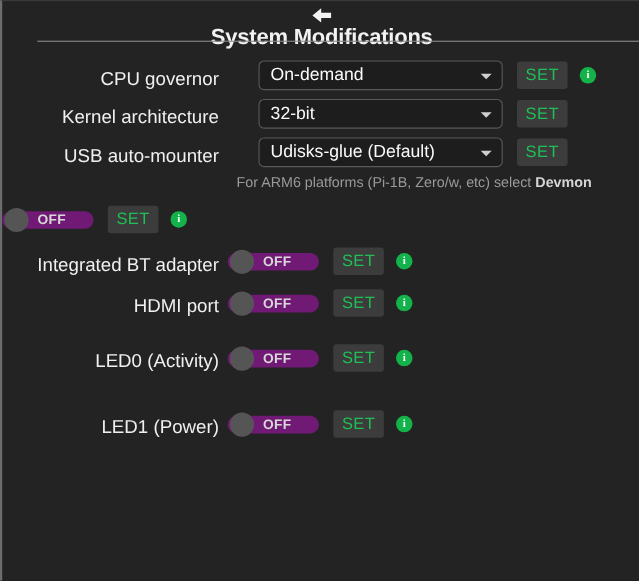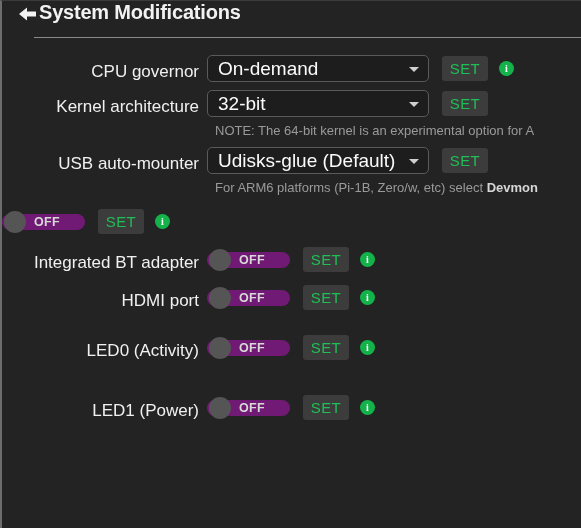--- a/index.html
+++ b/index.html
@@ -23,23 +23,24 @@
     box-sizing: border-box;
     border-left: 2px solid #6d6d6d;
     border-top: 1px solid #3a3a3a;
     overflow: hidden;
   }
 
   
   .header {
     position: relative;
     height: 38px;
-    padding-left: 14px;
-    display: flex;
-    align-items: flex-start;
+    padding-left: 2px;
+    display: flex;
+    align-items: center;
+    flex-direction: column;
   }
   .back-arrow {
     display: inline-block;
     width: 22px;
     height: 22px;
     margin-right: 1px;
     flex: none;
     position: relative;
     top: 2px;
   }
@@ -97,24 +98,25 @@
     position: relative;
     width: 222px;
     height: 27px;
     box-sizing: border-box;
     background: #1d1d1d;
     border: 1px solid #5a5a5a;
     border-radius: 5px;
     display: flex;
     align-items: center;
     padding: 0 22px 0 10px;
-    font-size: 19px;
+    font-size: 16px;
     color: #fbfbfb;
     white-space: nowrap;
     overflow: hidden;
+    margin-left: 28px;
   }
   .select .caret {
     position: absolute;
     right: 9px;
     top: 50%;
     margin-top: -2px;
     width: 0; height: 0;
     border-left: 5px solid transparent;
     border-right: 5px solid transparent;
     border-top: 5px solid #cfcfcf;
@@ -231,21 +233,20 @@
     <div class="row row-select">
       <div class="label label-select">Kernel architecture</div>
       <div class="control">
         <div class="select">
           <span>32-bit</span>
           <span class="caret"></span>
         </div>
         <button class="set-btn">SET</button>
       </div>
     </div>
-    <div class="note">NOTE: The 64-bit kernel is an experimental option for A</div>
 
     <div class="row row-select">
       <div class="label label-select">USB auto-mounter</div>
       <div class="control">
         <div class="select">
           <span>Udisks-glue (Default)</span>
           <span class="caret"></span>
         </div>
         <button class="set-btn">SET</button>
       </div>

